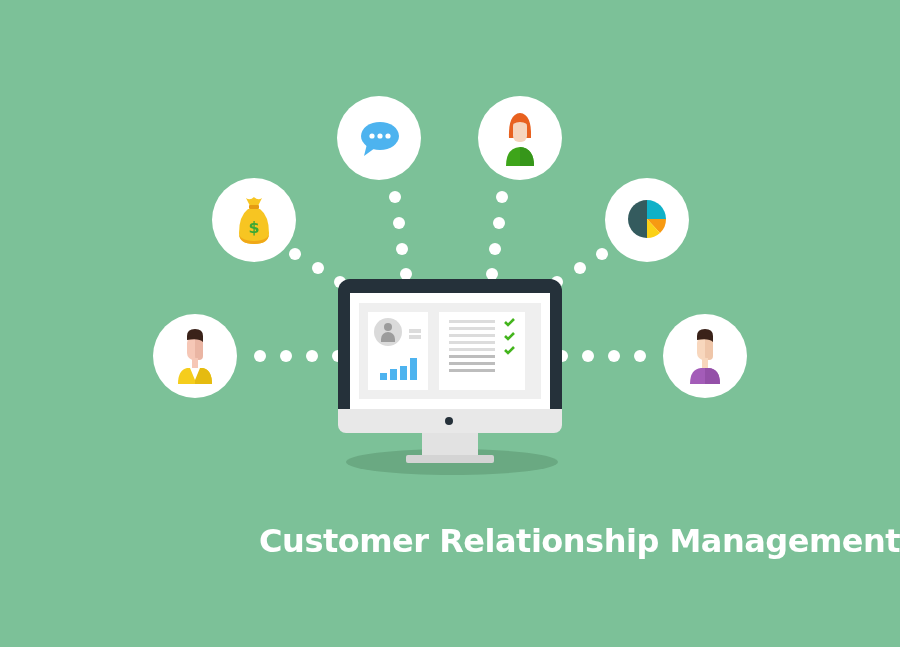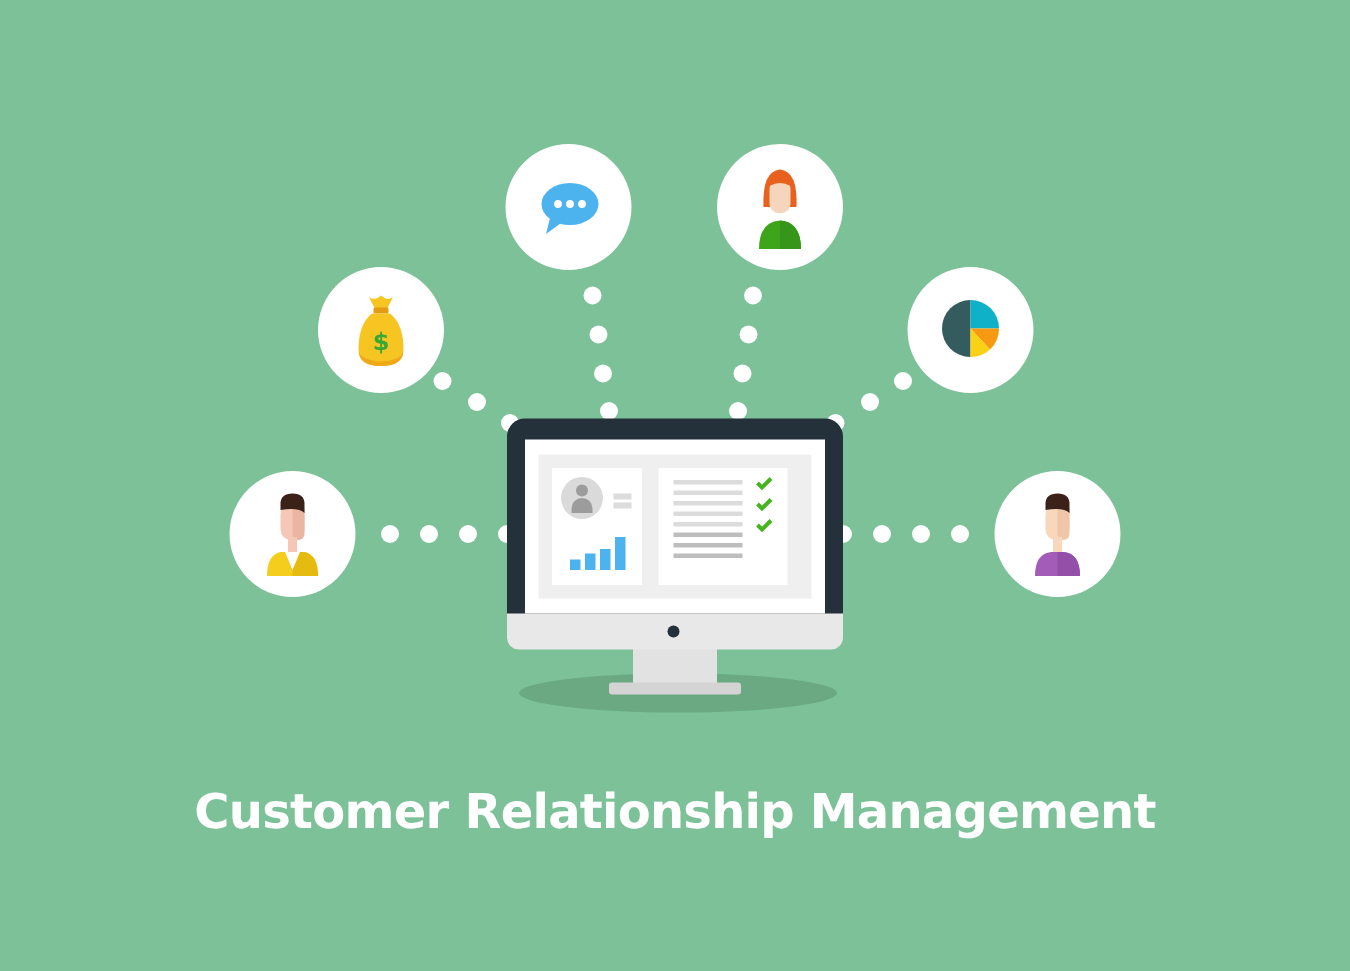--- a/index.html
+++ b/index.html
@@ -1,19 +1,19 @@
 <!DOCTYPE html>
 <html><head>
 <meta charset="utf-8">
 <style>
   html, body { margin: 0; padding: 0; }
   body { width: 900px; height: 647px; background: #7cc198; position: relative; overflow: hidden; font-family: "DejaVu Sans", sans-serif; }
   .circle { position: absolute; width: 84px; height: 84px; border-radius: 50%; background: #ffffff; }
   .dot { position: absolute; width: 12px; height: 12px; border-radius: 50%; background: #ffffff; }
-  .title { position: absolute; left: 0; width: 900px; top: 522px; text-align: center; color: #ffffff; font-family: "DejaVu Sans", sans-serif; font-weight: bold; font-size: 32px; letter-spacing: -0.5px; }
+  .title { position: absolute; left: 0; width: 900px; top: 522px; text-align: right; color: #ffffff; font-family: "DejaVu Sans", sans-serif; font-weight: bold; font-size: 32px; letter-spacing: -0.5px; }
   .abs { position: absolute; }
 </style>
 </head>
 <body>
 
 <div>
   <div class="dot" style="left:254px;top:350px"></div>
   <div class="dot" style="left:280px;top:350px"></div>
   <div class="dot" style="left:306px;top:350px"></div>
   <div class="dot" style="left:332px;top:350px"></div>

